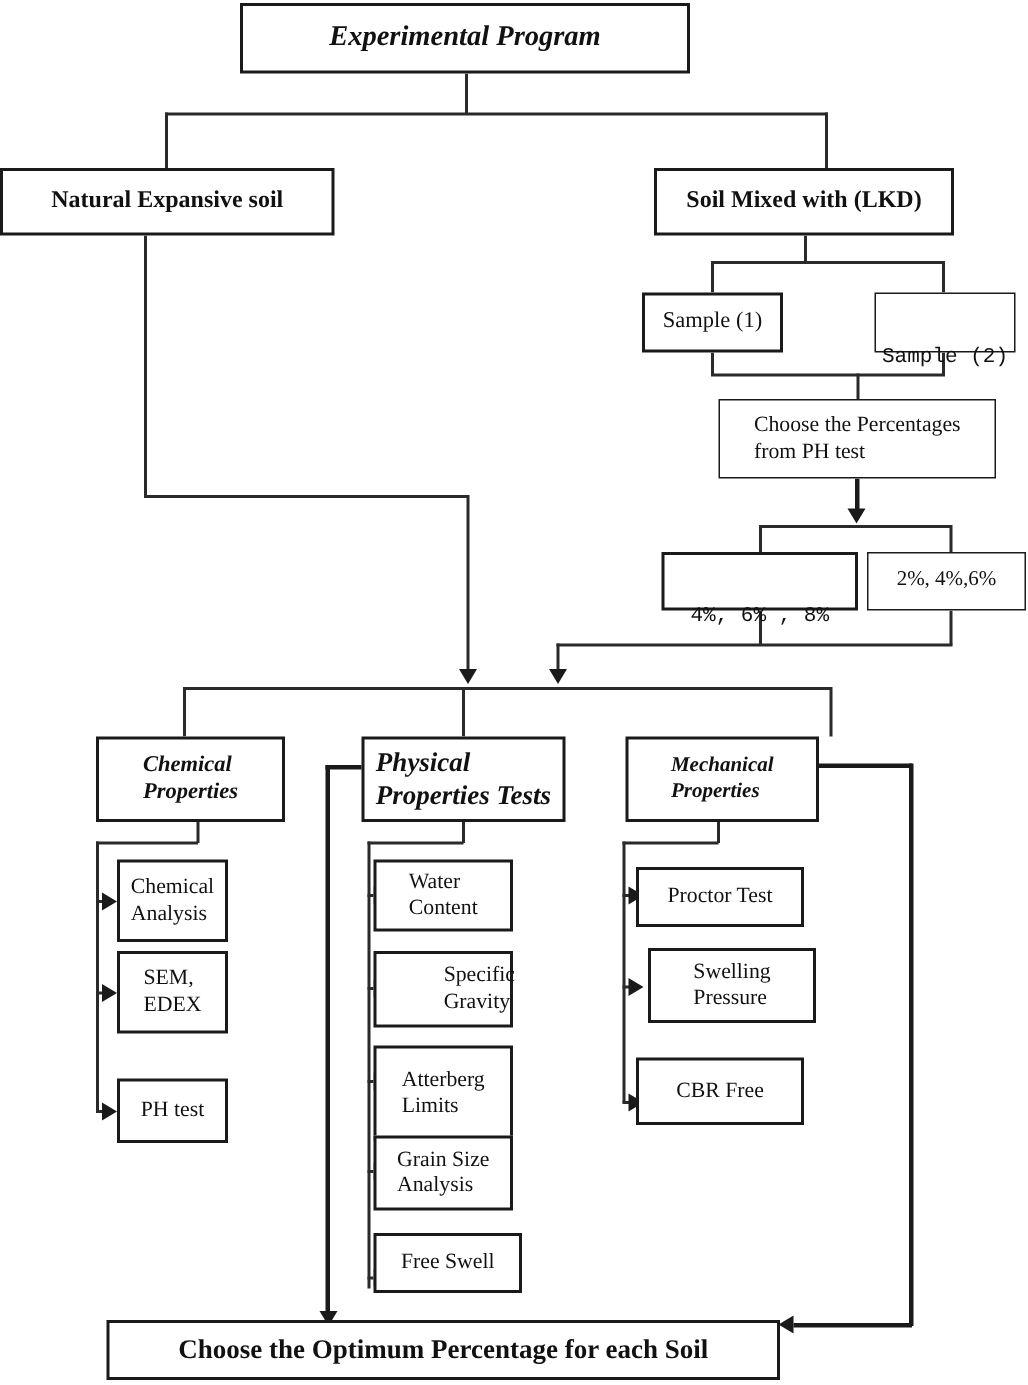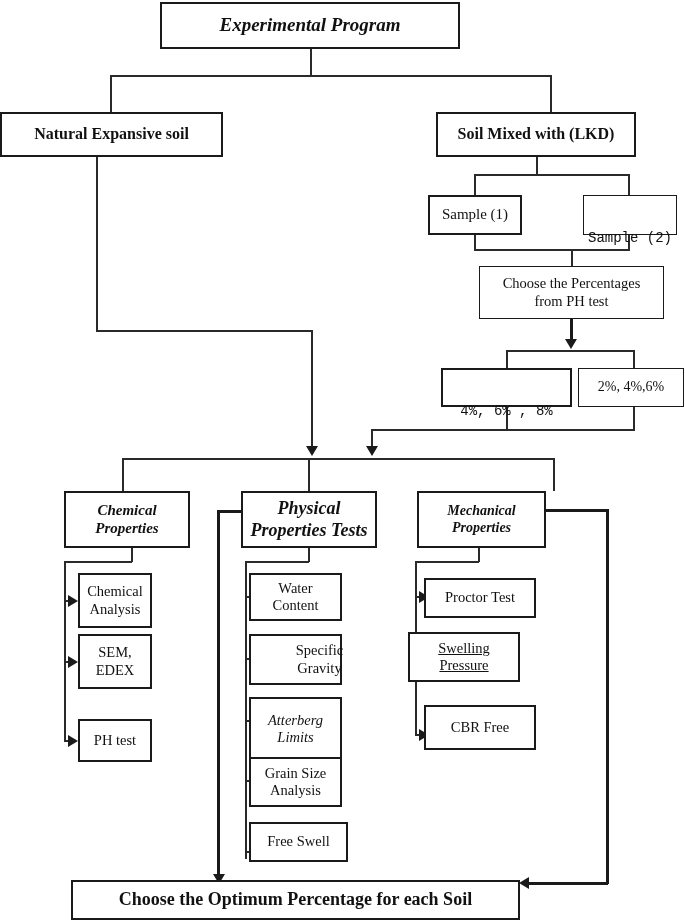--- a/index.html
+++ b/index.html
@@ -17,21 +17,20 @@
     overflow: hidden;
   }
   .node {
     position: absolute;
     box-sizing: border-box;
     background: #ffffff;
     border: 2px solid #1a1a1a;
     display: flex;
     align-items: center;
     justify-content: center;
-    text-align: center;
     color: #111111;
     line-height: 1.18;
     z-index: 3;
   }
   .node.thin { border-width: 1.5px; }
   .node .txt { display: block; padding: 0 4px; white-space: pre-line; }
 
   .serif  { font-family: "Liberation Serif", "DejaVu Serif", serif; }
   .sans   { font-family: Liberation Mono, monospace; margin-top: 47px; }
   .b      { font-weight: bold; }
@@ -193,21 +192,21 @@
   <div class="arrow right" style="left:249px; top:846px;"></div>
 
   <div class="node" style="left:249px; top:573px; width:93px; height:48px;">
     <span class="txt serif" style="font-size:14.5px;">Water
 Content</span>
   </div>
   <div class="node" style="left:249px; top:634px; width:93px; height:51px;padding-left:48px;">
     <span class="txt serif" style="font-size:14.5px;">Specific
 Gravity</span>
   </div>
-  <div class="node" style="left:249px; top:697px; width:93px; height:64px;font-style:italic;">
+  <div class="node" style="left:249px; top:697px; width:93px; height:64px;">
     <span class="txt serif" style="font-size:14.5px;">Atterberg
 Limits</span>
   </div>
   <div class="node" style="left:249px; top:757px; width:93px; height:50px;">
     <span class="txt serif" style="font-size:14.5px;">Grain Size
 Analysis</span>
   </div>
   <div class="node" style="left:249px; top:822px; width:99px; height:40px;">
     <span class="txt serif" style="font-size:14.5px;">Free Swell</span>
   </div>
@@ -223,21 +222,21 @@
   <div class="ln" style="left:415px; top:596px; width:11px; height:2px;"></div>
   <div class="arrow right" style="left:419px; top:591px;"></div>
   <div class="ln" style="left:415px; top:657px; width:11px; height:2px;"></div>
   <div class="arrow right" style="left:419px; top:652px;"></div>
   <div class="ln" style="left:415px; top:734px; width:11px; height:2px;"></div>
   <div class="arrow right" style="left:419px; top:729px;"></div>
 
   <div class="node" style="left:424px; top:578px; width:112px; height:40px;">
     <span class="txt serif" style="font-size:14.5px;">Proctor Test</span>
   </div>
-  <div class="node" style="left:408px; top:632px; width:112px; height:50px;text-decoration:underline;">
+  <div class="node" style="left:432px; top:632px; width:112px; height:50px;">
     <span class="txt serif" style="font-size:14.5px;">Swelling
 Pressure</span>
   </div>
   <div class="node" style="left:424px; top:705px; width:112px; height:45px;">
     <span class="txt serif" style="font-size:14.5px;">CBR Free</span>
   </div>
 
   <div class="ln thick" style="left:546px; top:509px; width:62px; height:2.5px;"></div>
   <div class="ln thick" style="left:606px; top:509px; width:2.5px; height:375px;"></div>
   <div class="ln thick" style="left:529px; top:882px; width:79px; height:2.5px;"></div>

